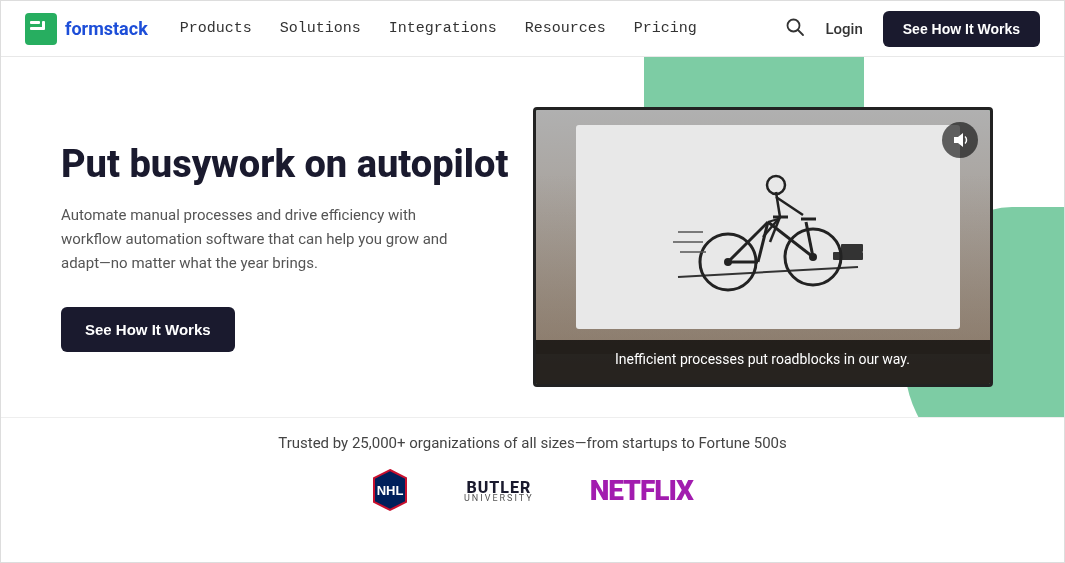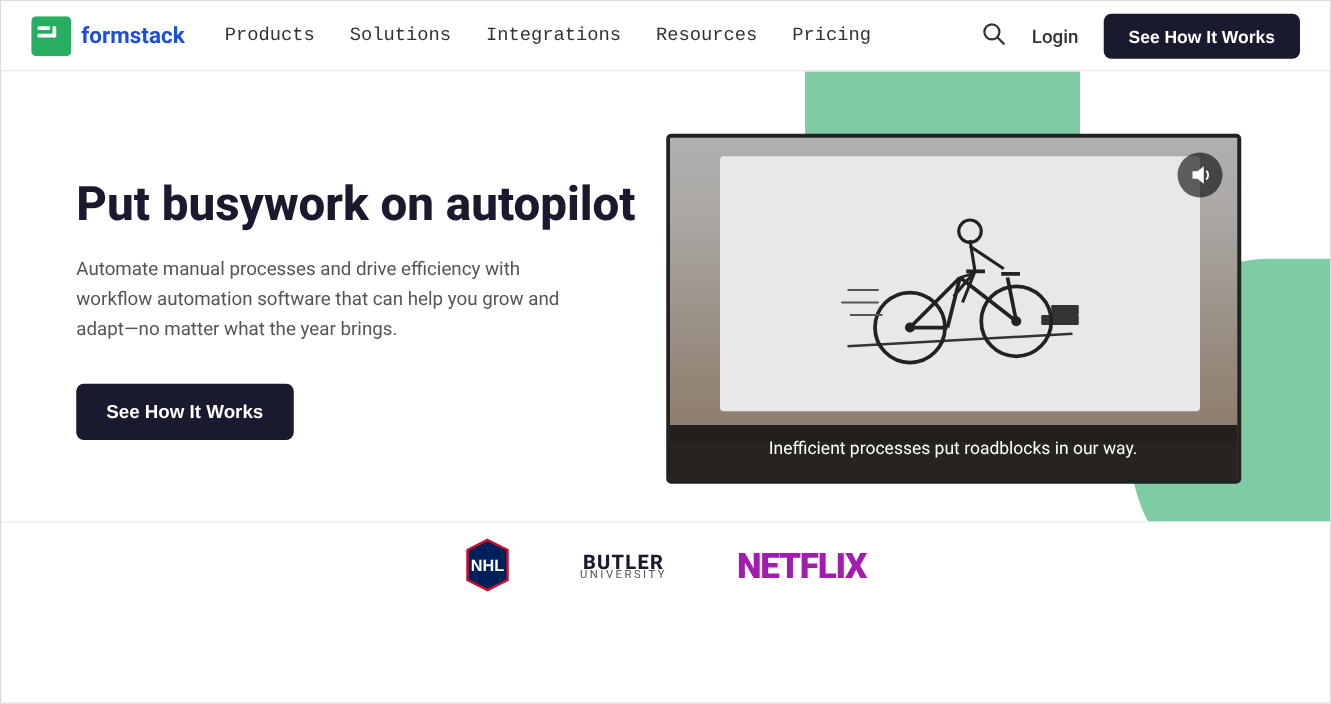--- a/index.html
+++ b/index.html
@@ -169,21 +169,21 @@
       background: #000;
       border-radius: 4px;
       overflow: hidden;
       position: relative;
       border: 3px solid #222;
     }
     .video-inner {
       width: 100%;
       height: 100%;
       position: relative;
-      background: #a21caf;
+      background: #15803d;
       display: flex;
       align-items: center;
       justify-content: center;
     }
     .video-sound-btn {
       position: absolute;
       top: 12px;
       right: 12px;
       width: 36px;
       height: 36px;
@@ -384,20 +384,21 @@
 
         <div class="video-caption">
           <span>Inefficient processes put roadblocks in our way.</span>
         </div>
       </div>
     </div>
   </div>
 </div>
 
 <div class="trusted-section">
+  <p class="trusted-text">Trusted by 25,000+ organizations of all sizes—from startups to Fortune 500s</p>
   <div class="logos-row">
 
 
     <div class="brand-logo">
       <svg width="36" height="44" viewBox="0 0 36 44" xmlns="http://www.w3.org/2000/svg">
         <path d="M18 2 L34 10 L34 34 L18 42 L2 34 L2 10 Z" fill="#00205b" stroke="#c8102e" stroke-width="2"></path>
         <text x="18" y="27" text-anchor="middle" fill="white" font-size="13" font-weight="900" font-family="Arial">NHL</text>
       </svg>
     </div>
 

